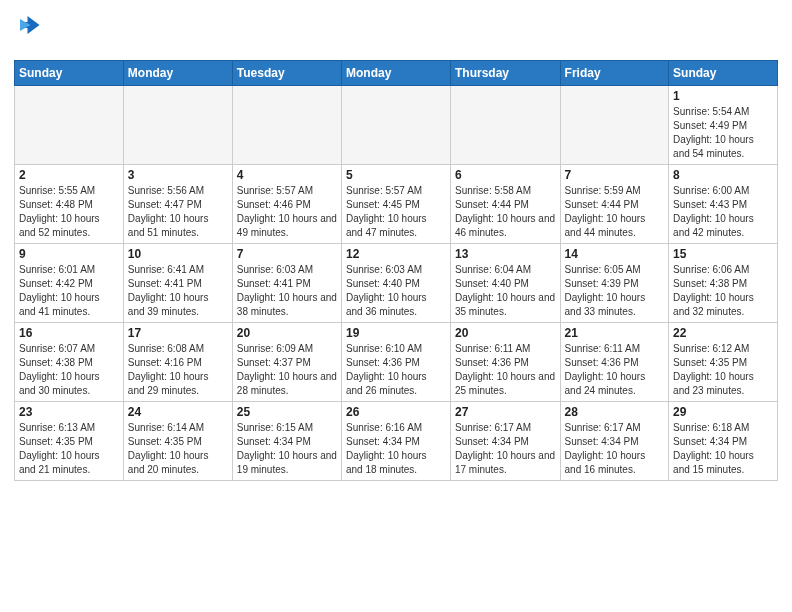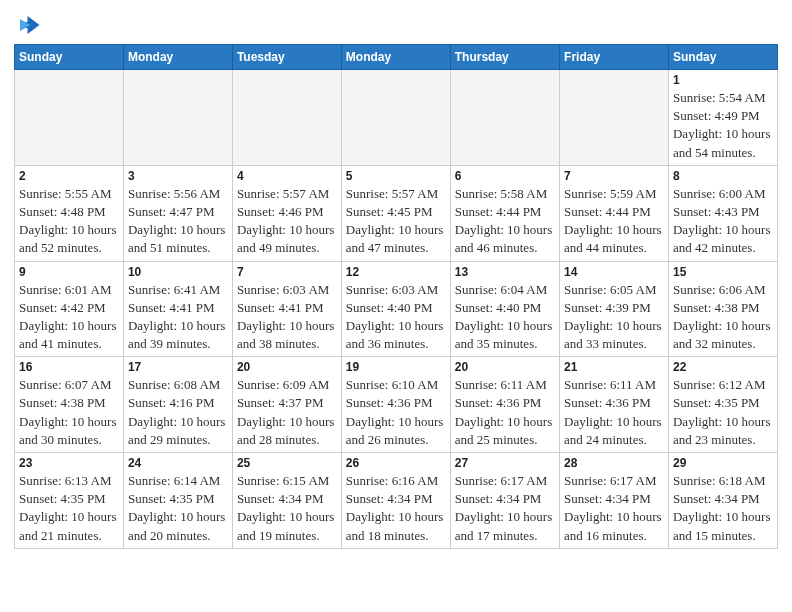--- a/index.html
+++ b/index.html
@@ -50,21 +50,21 @@
       color: #222;
       line-height: 1.1;
     }
     .subtitle {
       font-size: 13px;
       color: #444;
     }
     .calendar {
       width: 100%;
       border-collapse: collapse;
-      margin-top: 4px;
+      margin-top: 20px;
     }
     .calendar th {
       background: #2979c2;
       color: #fff;
       font-size: 12px;
       font-weight: bold;
       padding: 5px 4px;
       text-align: left;
       border: 1px solid #1a5fa0;
     }
@@ -82,24 +82,23 @@
       background: #f5f5f5;
     }
     .day-number {
       font-size: 12px;
       font-weight: bold;
       color: #222;
       display: block;
       margin-bottom: 2px;
     }
     .day-info {
-      font-size: 13px;
+      font-size: 10px;
       color: #333;
       line-height: 1.4;
-      font-family: Liberation Serif, serif;
     }
     .calendar tr td:first-child { }
   </style>
 </head>
 <body>
 
 <div class="page">
   <div class="header-row">
     <div class="logo">
       <svg class="logo-icon" viewBox="0 0 40 40">

